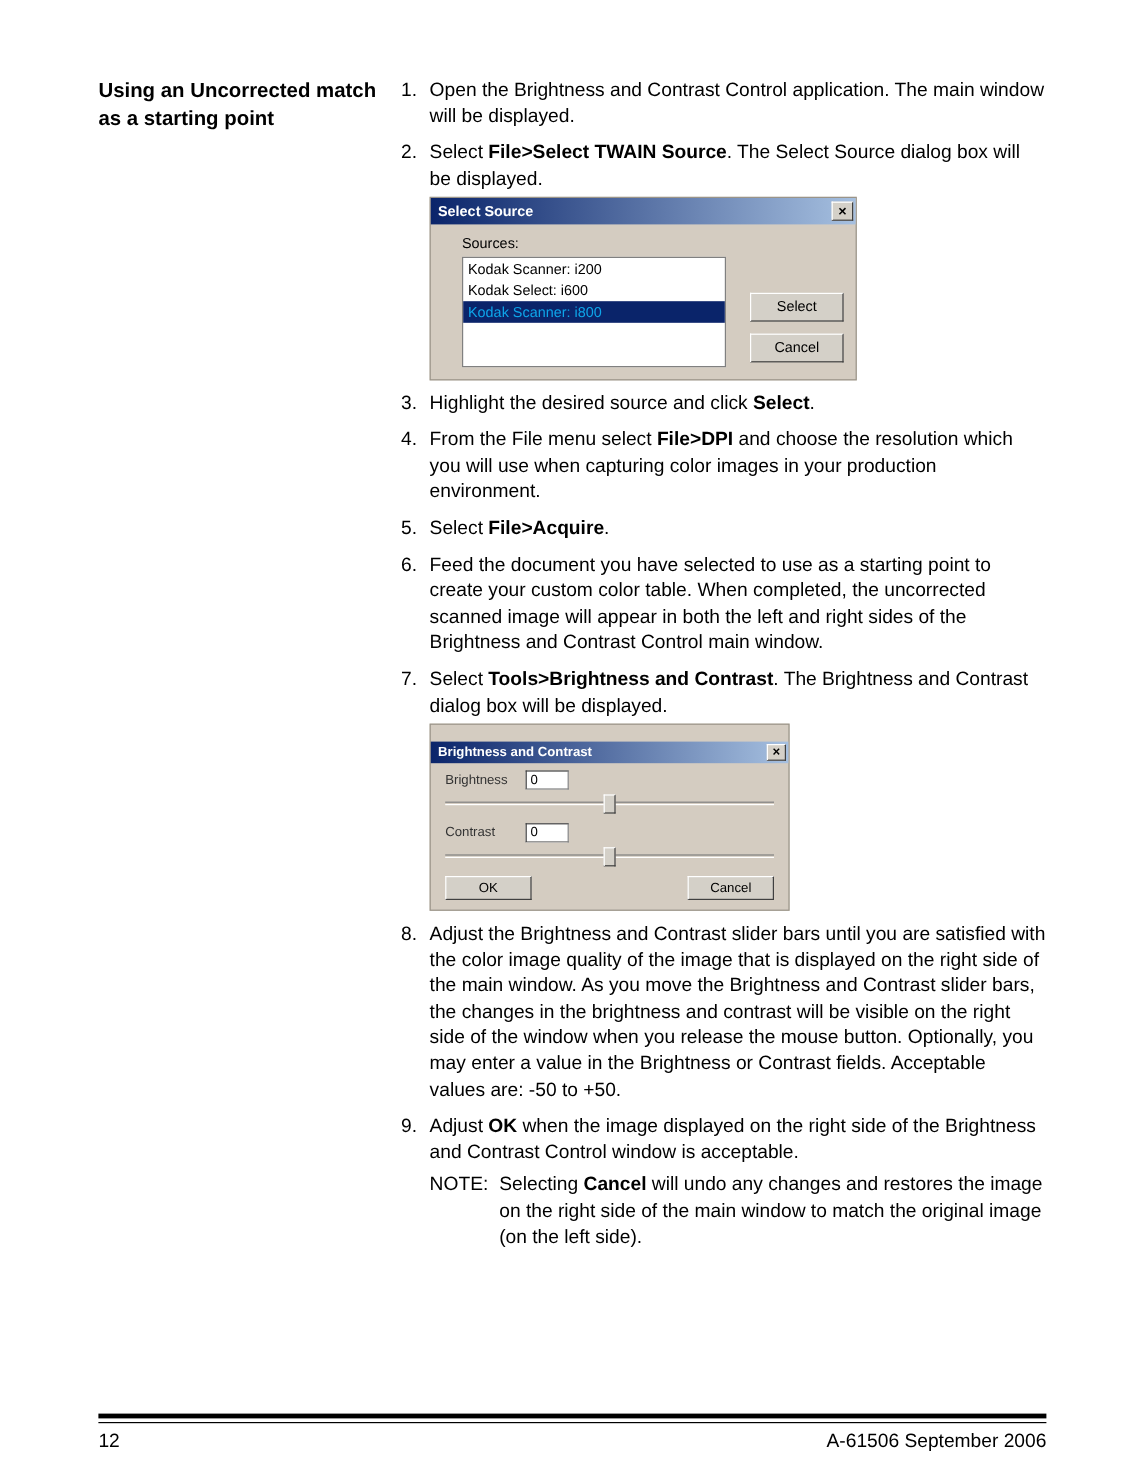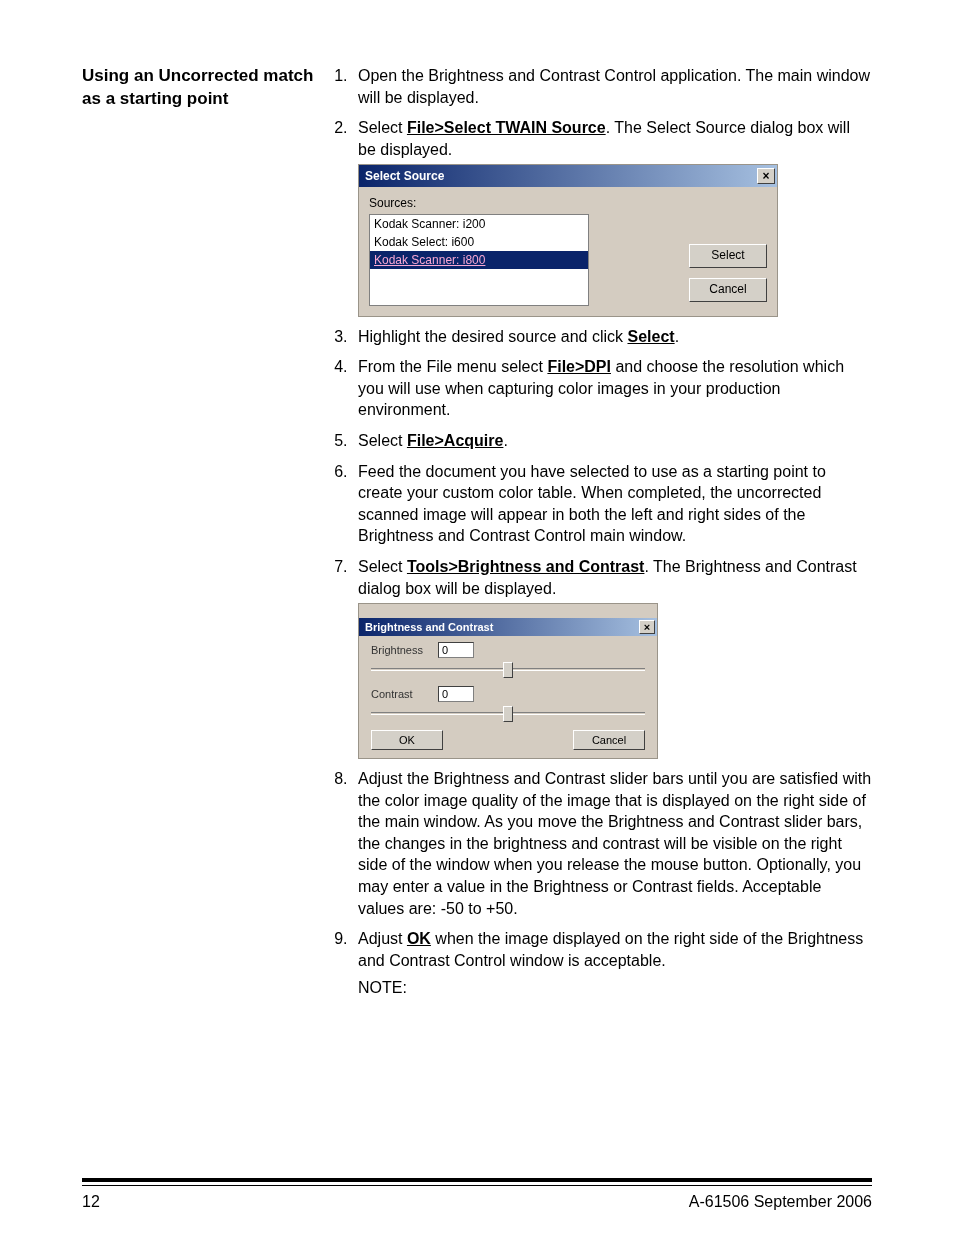--- a/index.html
+++ b/index.html
@@ -39,27 +39,27 @@
   ol.steps > li {
     margin-bottom: 9px;
     padding-left: 6px;
   }
   .note {
     margin-top: 6px;
     display: flex;
   }
   .note-lbl { flex: 0 0 58px; }
   .note-body { flex: 1 1 auto; }
-  b { font-weight: bold; text-decoration: underline; }
+  b { font-weight: bold; }
 
   
   .win {
     background: #d4ccc1;
     border: 1px solid #9a9489;
-    width: 420px;
+    width: 356px;
     margin: 4px 12px 6px 0;
     font-family: Tahoma, sans-serif;
     font-size: 12px;
   }
   .titlebar {
     height: 22px;
     background: linear-gradient(to right, #0a246a, #a6c0e0);
     color: #fff;
     display: flex;
     align-items: center;
@@ -70,34 +70,34 @@
   .xbtn {
     width: 18px; height: 16px;
     background: #d4d0c8;
     border: 1px solid #fff;
     border-right-color: #404040; border-bottom-color:#404040;
     color:#000; font-weight:bold;
     display:flex; align-items:center; justify-content:center;
     font-size:12px; line-height:1;
   }
   .win-body {
-    padding: 8px 10px 10px 10px;
+    padding: 8px 10px 10px 26px;
     display: flex;
   }
   .src-col { flex: 1; }
   .src-label { margin-bottom: 2px; }
   .src-list {
     background: #fff;
     border: 1px solid #808080;
     width: 220px;
     height: 92px;
     font-size: 12px;
   }
   .src-item { padding: 1px 4px; }
-  .src-item.sel { background: #0a246a; color:#f9a8d4;text-decoration:underline; }
+  .src-item.sel { background: #0a246a; color:#0ea5e9; }
   .btn-col {
     flex: 0 0 78px;
     display:flex; flex-direction:column; justify-content:flex-end; gap:10px;
     padding-bottom:4px;
   }
   .winbtn {
     height: 24px;
     background: #d4d0c8;
     border: 1px solid #fff;
     border-right-color:#404040; border-bottom-color:#404040;
@@ -245,20 +245,23 @@
           </div>
         </div>
       </li>
 
       <li>Adjust the Brightness and Contrast slider bars until you are satisfied with the color image quality of the image that is displayed on the right side of the main window. As you move the Brightness and Contrast slider bars, the changes in the brightness and contrast will be visible on the right side of the window when you release the mouse button. Optionally, you may enter a value in the Brightness or Contrast fields. Acceptable values are: -50 to +50.</li>
 
       <li>
         <span>Adjust </span><b>OK</b><span> when the image displayed on the right side of the Brightness and Contrast Control window is acceptable.</span>
         <div class="note">
           <div class="note-lbl">NOTE:</div>
+          <div class="note-body">
+            <span>Selecting </span><b>Cancel</b><span> will undo any changes and restores the image on the right side of the main window to match the original image (on the left side).</span>
+          </div>
         </div>
       </li>
     </ol>
   </div>
 </div>
 
 <div class="footer-rule-outer"></div>
 <div class="footer-rule-inner"></div>
 <div class="footer">
   <span>12</span>

